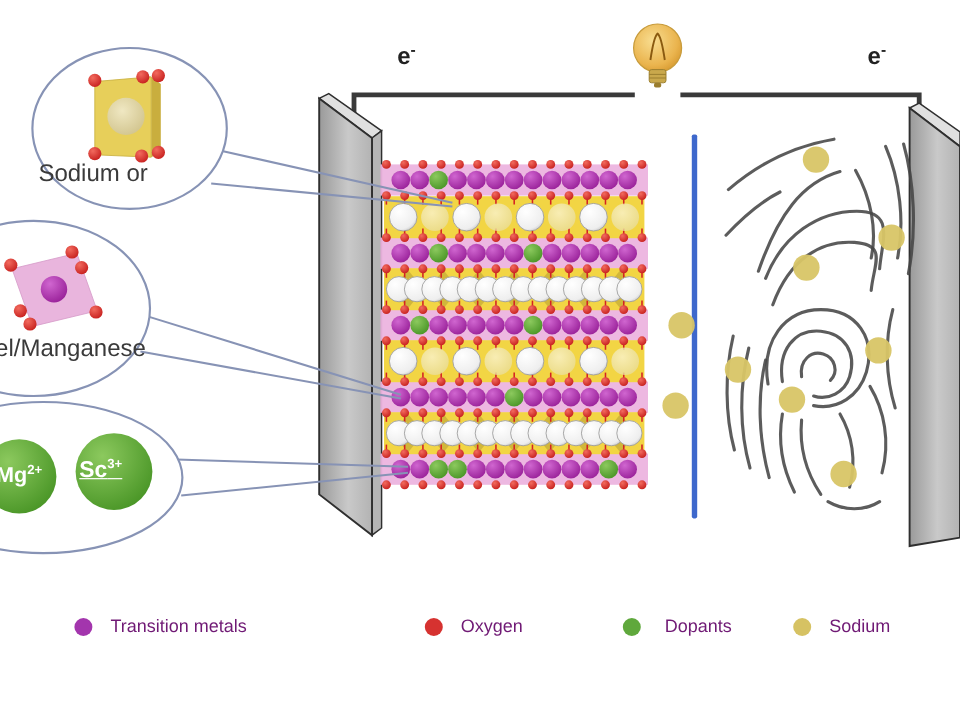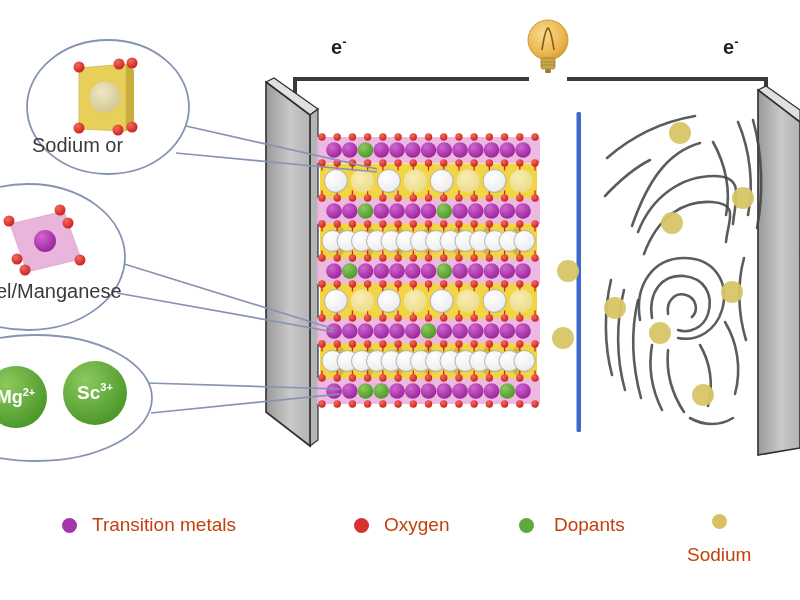--- a/index.html
+++ b/index.html
@@ -7,21 +7,21 @@
          font-family:"Liberation Sans",sans-serif;}
   svg{position:absolute;left:0;top:0;}
   .overlay{position:absolute;color:#2c2c2c;}
   .elabel{font-size:20px;font-weight:600;color:#222;}
   .elabel sup{font-size:13px;}
   .bubble-label{font-size:20px;color:#3a3a3a;text-align:left;line-height:23px;}
   .ion-label{color:#ffffff;font-weight:bold;transform:translate(-50%,-52%);position:absolute;}
   .ion-label sup{font-size:11px;}
   .legend-item{position:absolute;top:514px;display:flex;align-items:center;gap:15px;}
   .legend-dot{width:15px;height:15px;border-radius:50%;flex:0 0 auto;}
-  .legend-text{font-size:19px;color:#c2410c;white-space:nowrap;}
+  .legend-text{font-size:15px;color:#701a75;white-space:nowrap;}
   .callout-line{stroke:#8793b5;stroke-width:1.7;fill:none;}
   .bubble{fill:#ffffff;stroke:#8793b5;stroke-width:1.8;}
 </style>
 </head>
 <body>
 
 <div class="stage">
 
   <svg width="800" height="600" viewBox="0 0 800 600">
     <defs>
@@ -575,31 +575,31 @@
   <div class="overlay elabel" style="left:331px;top:34px;"><span>e</span><sup>-</sup></div>
   <div class="overlay elabel" style="left:723px;top:34px;"><span>e</span><sup>-</sup></div>
 
   <div class="overlay bubble-label" style="left:32px;top:134px;width:160px;">
     <div>Sodium or</div>
   </div>
   <div class="overlay bubble-label" style="left:-43px;top:280px;width:190px;">
     <div>Nickel/Manganese</div>
   </div>
   <div class="ion-label" style="left:16px;top:397px;font-size:18px;"><span>Mg</span><sup>2+</sup></div>
-  <div class="ion-label" style="left:95px;top:393px;font-size:19px;"><span>Sc</span><sup>3+</sup></div>
+  <div class="ion-label" style="left:84px;top:393px;font-size:19px;text-decoration:underline;"><span>Sc</span><sup>3+</sup></div>
 
   <div class="legend-item" style="left:62px;">
     <span class="legend-dot" style="background: rgb(163, 53, 173);"></span>
     <span class="legend-text">Transition metals</span>
   </div>
   <div class="legend-item" style="left:354px;text-align:center;">
     <span class="legend-dot" style="background: rgb(214, 50, 48);"></span>
     <span class="legend-text">Oxygen</span>
   </div>
   <div class="legend-item" style="left:519px;gap:20px;">
     <span class="legend-dot" style="background: rgb(95, 168, 60);"></span>
     <span class="legend-text">Dopants</span>
   </div>
-  <div class="legend-item" style="left:687px;flex-direction:column;">
+  <div class="legend-item" style="left:661px;">
     <span class="legend-dot" style="background: rgb(214, 194, 99);"></span>
     <span class="legend-text">Sodium</span>
   </div>
 </div>
 
 </body></html>

